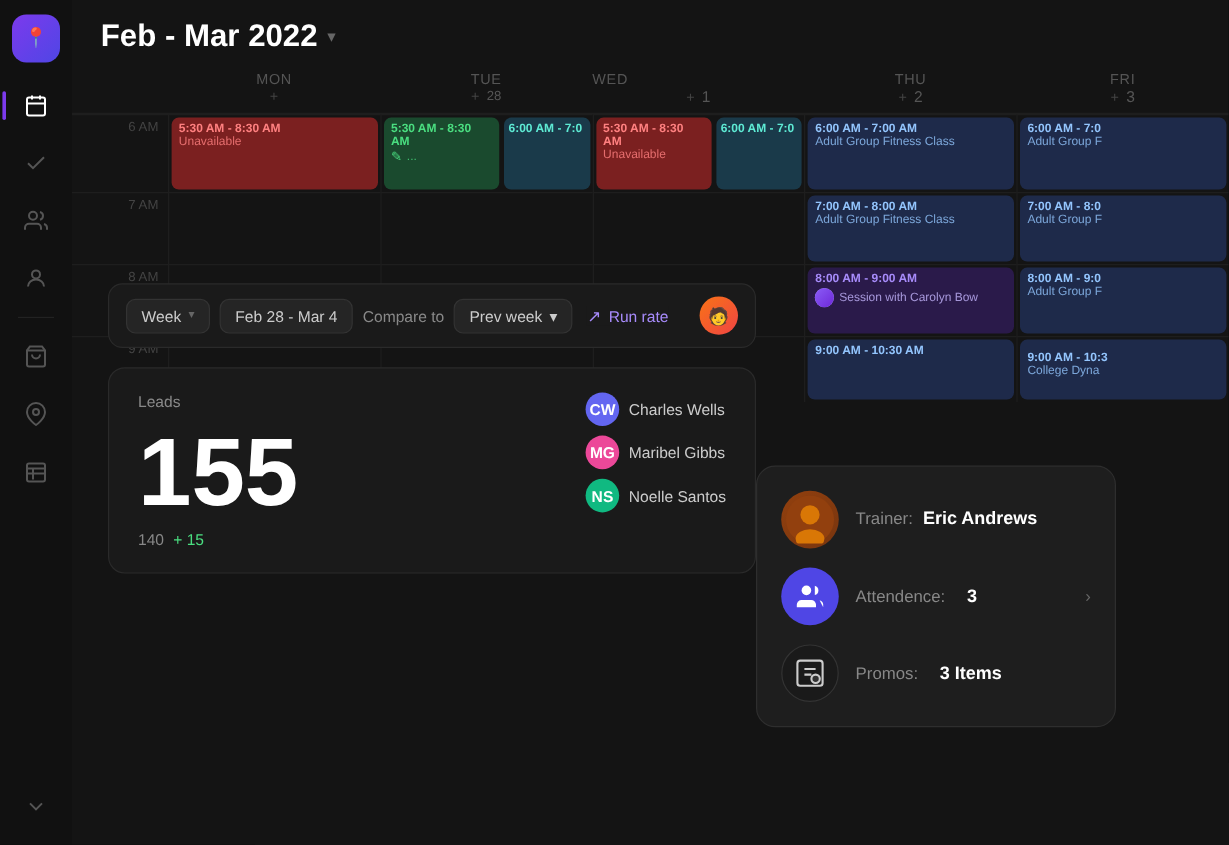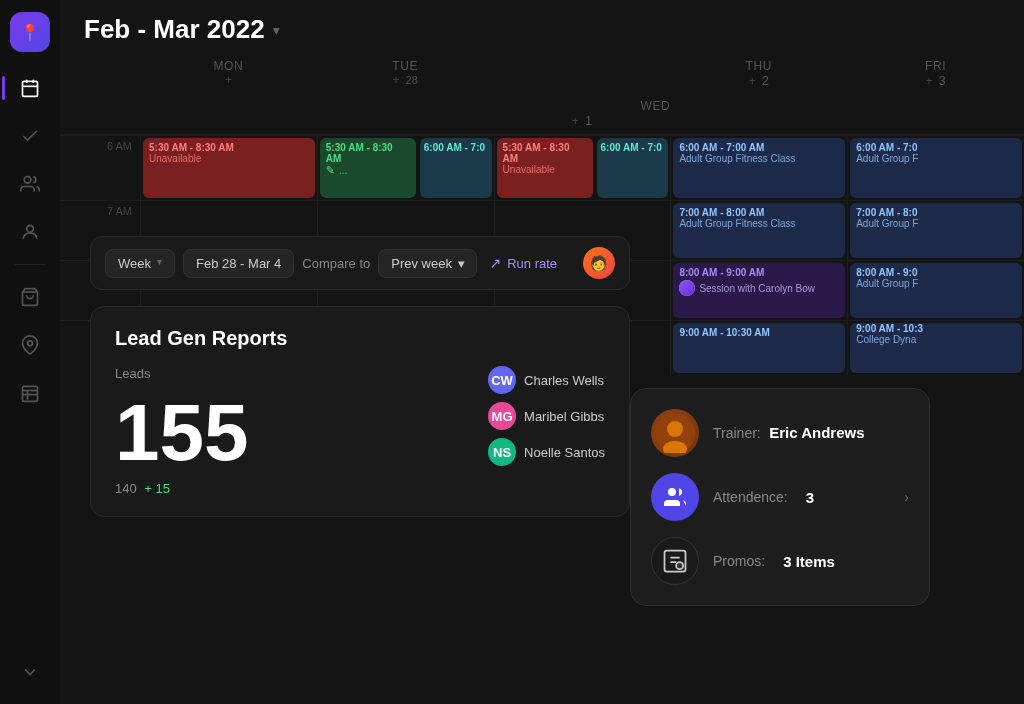--- a/index.html
+++ b/index.html
@@ -416,21 +416,21 @@
         <span style="color:#444;">+</span>
       </div>
     </div>
     <div style="text-align:center;">
       <div style="color:#555;font-size:12px;font-weight:500;letter-spacing:0.05em;">TUE</div>
       <div style="color:#444;font-size:12px;display:flex;align-items:center;justify-content:center;gap:6px;">
         <span style="color:#444;">+</span>
         <span style="color:#555;font-size:11px;">28</span>
       </div>
     </div>
-    <div style="text-align:right;margin-top:40px;">
+    <div style="text-align:left;">
       <div style="color:#555;font-size:12px;font-weight:500;letter-spacing:0.05em;">WED</div>
       <div style="color:#444;font-size:12px;display:flex;align-items:center;justify-content:center;gap:6px;">
         <span style="color:#444;">+</span>
         <span style="color:#555;font-size:13px;">1</span>
       </div>
     </div>
     <div style="text-align:center;">
       <div style="color:#555;font-size:12px;font-weight:500;letter-spacing:0.05em;">THU</div>
       <div style="color:#444;font-size:12px;display:flex;align-items:center;justify-content:center;gap:6px;">
         <span style="color:#444;">+</span>
@@ -543,21 +543,21 @@
     <div class="section-time">9 AM</div>
     <div class="section-cell" style="height:55px;"></div>
     <div class="section-cell" style="height:55px;"></div>
     <div class="section-cell" style="height:55px;"></div>
     <div class="section-cell" style="position:relative;height:55px;">
       <div class="cal-event navy" style="top:2px;bottom:2px;left:2px;right:2px;position:absolute;padding:4px 6px;">
         <div class="cal-event-time">9:00 AM - 10:30 AM</div>
       </div>
     </div>
     <div class="section-cell" style="position:relative;height:55px;">
-      <div class="cal-event navy" style="top:2px;bottom:2px;left:2px;right:2px;position:absolute;padding:0 6px;">
+      <div class="cal-event navy" style="top:2px;bottom:2px;left:2px;right:2px;position:absolute;padding:10px 6px;">
         <div class="cal-event-time">9:00 AM - 10:3</div>
         <div class="cal-event-label">College Dyna</div>
       </div>
     </div>
   </div>
 </div>
 
 <div class="overlay-panel">
 
   <div class="toolbar">
@@ -574,21 +574,20 @@
       <span class="chevron">▾</span>
     </button>
     <button class="toolbar-run-btn">
       <span style="font-size:14px;">↗</span>
       <span>Run rate</span>
     </button>
     <div class="toolbar-avatar">🧑</div>
   </div>
 
   <div class="report-card">
-    <div class="report-title">Lead Gen Reports</div>
     <div class="report-body">
       <div>
         <div class="report-leads-label">Leads</div>
         <div class="report-number">155</div>
         <div class="report-sub">
           <span>140</span>
           <span style="color:#4ade80;margin-left:4px;">+ 15</span>
         </div>
       </div>
       <div class="lead-list">

